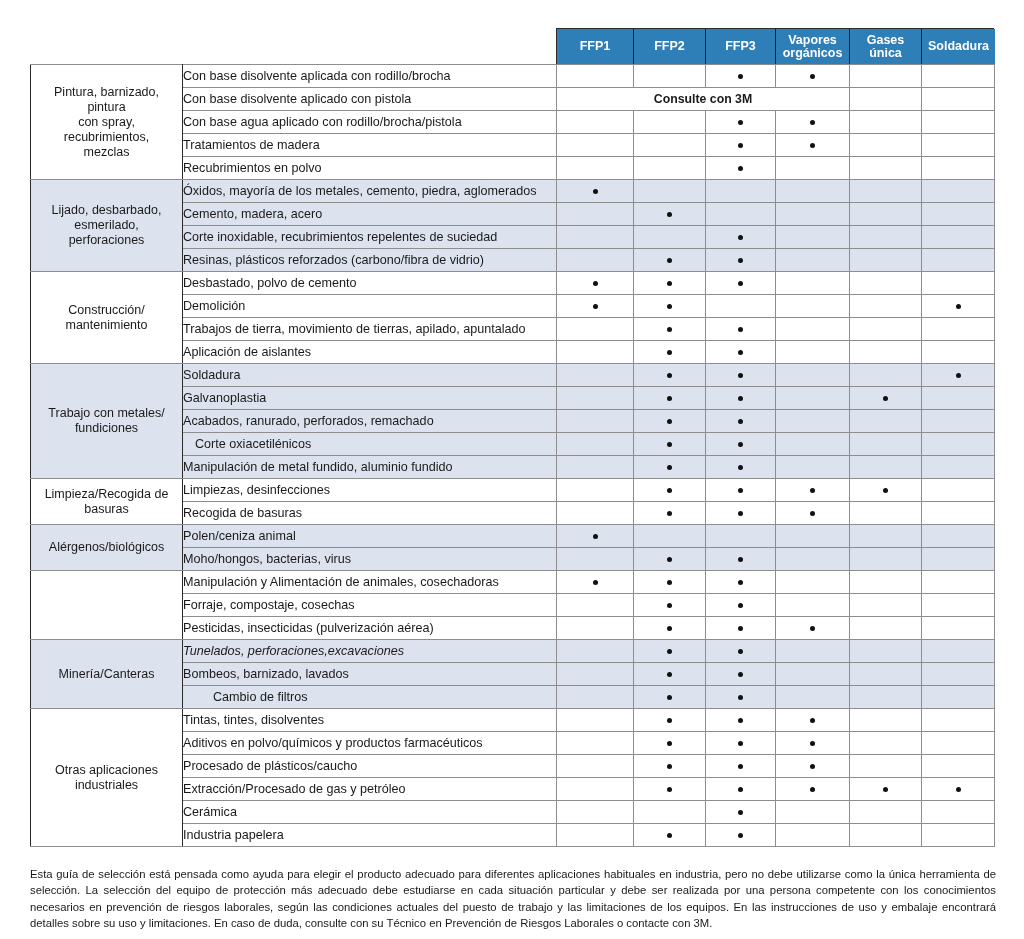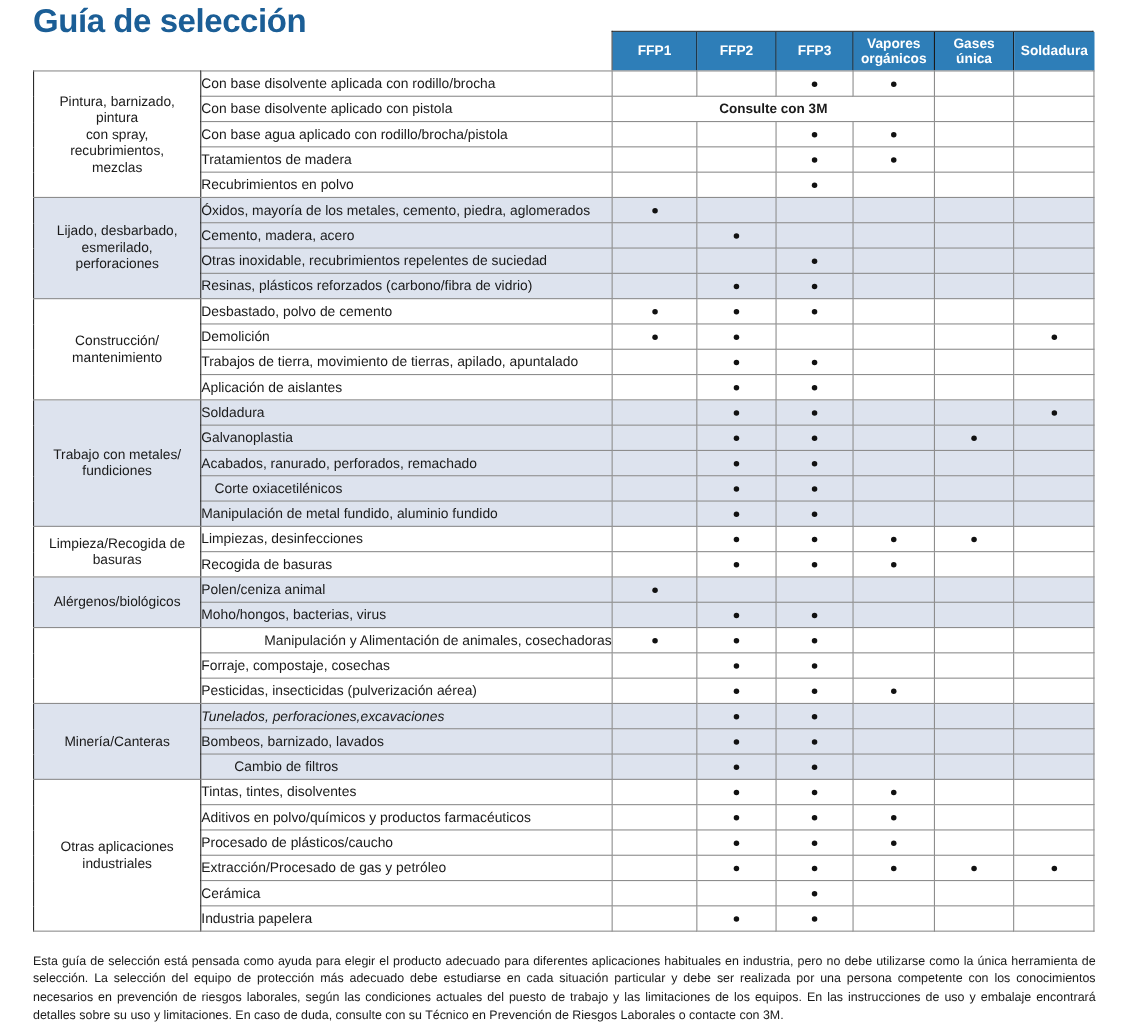--- a/index.html
+++ b/index.html
@@ -140,21 +140,20 @@
     line-height: 16.4px;
     text-align: justify;
     color: #1a1a1a;
   }
 </style>
 </head>
 <body>
 
 <div id="page">
 
-  <div id="title">Guía de selección</div>
 
   <div id="header-strip">
       <div class="hcell" style="width: 77px;">
         <span>FFP1</span>
       </div>
       <div class="hcell" style="width: 72px;">
         <span>FFP2</span>
       </div>
       <div class="hcell" style="width: 70px;">
         <span>FFP3</span>
@@ -244,21 +243,21 @@
         <tr class="row">
           <td class="task-cell shade" style="width: 374px;">Cemento, madera, acero</td>
           <td class="mark-cell shade" style="width: 77px;"></td>
           <td class="mark-cell shade" style="width: 72px;"><span class="dot"></span></td>
           <td class="mark-cell shade" style="width: 70px;"></td>
           <td class="mark-cell shade" style="width: 74px;"></td>
           <td class="mark-cell shade" style="width: 72px;"></td>
           <td class="mark-cell shade" style="width: 73px;"></td>
         </tr>
         <tr class="row">
-          <td class="task-cell shade" style="width: 374px;">Otras inoxidable, recubrimientos repelentes de suciedad</td>
+          <td class="task-cell shade" style="width: 374px;">Corte inoxidable, recubrimientos repelentes de suciedad</td>
           <td class="mark-cell shade" style="width: 77px;"></td>
           <td class="mark-cell shade" style="width: 72px;"></td>
           <td class="mark-cell shade" style="width: 70px;"><span class="dot"></span></td>
           <td class="mark-cell shade" style="width: 74px;"></td>
           <td class="mark-cell shade" style="width: 72px;"></td>
           <td class="mark-cell shade" style="width: 73px;"></td>
         </tr>
         <tr class="row sec-end">
           <td class="task-cell shade" style="width: 374px;">Resinas, plásticos reforzados (carbono/fibra de vidrio)</td>
           <td class="mark-cell shade" style="width: 77px;"></td>
@@ -397,21 +396,21 @@
           <td class="mark-cell shade" style="width: 72px;"><span class="dot"></span></td>
           <td class="mark-cell shade" style="width: 70px;"><span class="dot"></span></td>
           <td class="mark-cell shade" style="width: 74px;"></td>
           <td class="mark-cell shade" style="width: 72px;"></td>
           <td class="mark-cell shade" style="width: 73px;"></td>
         </tr>
         <tr class="row sec-start">
           <td class="cat-cell plain" rowspan="3" style="width: 152px;">
             <div>&nbsp;</div>
           </td>
-          <td class="task-cell plain" style="width: 374px; text-align: right;">Manipulación y Alimentación de animales, cosechadoras</td>
+          <td class="task-cell plain" style="width: 374px;">Manipulación y Alimentación de animales, cosechadoras</td>
           <td class="mark-cell plain" style="width: 77px;"><span class="dot"></span></td>
           <td class="mark-cell plain" style="width: 72px;"><span class="dot"></span></td>
           <td class="mark-cell plain" style="width: 70px;"><span class="dot"></span></td>
           <td class="mark-cell plain" style="width: 74px;"></td>
           <td class="mark-cell plain" style="width: 72px;"></td>
           <td class="mark-cell plain" style="width: 73px;"></td>
         </tr>
         <tr class="row">
           <td class="task-cell plain" style="width: 374px;">Forraje, compostaje, cosechas</td>
           <td class="mark-cell plain" style="width: 77px;"></td>

